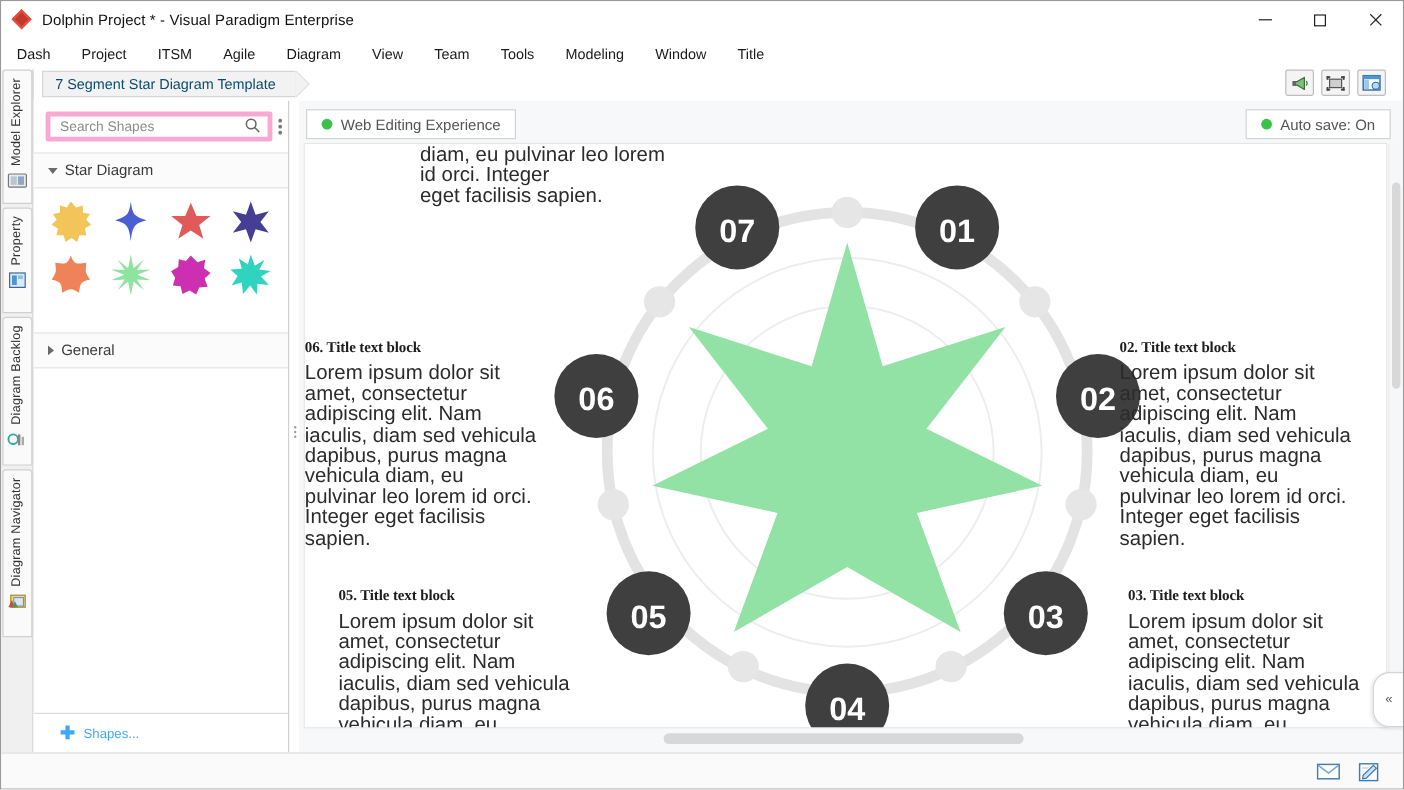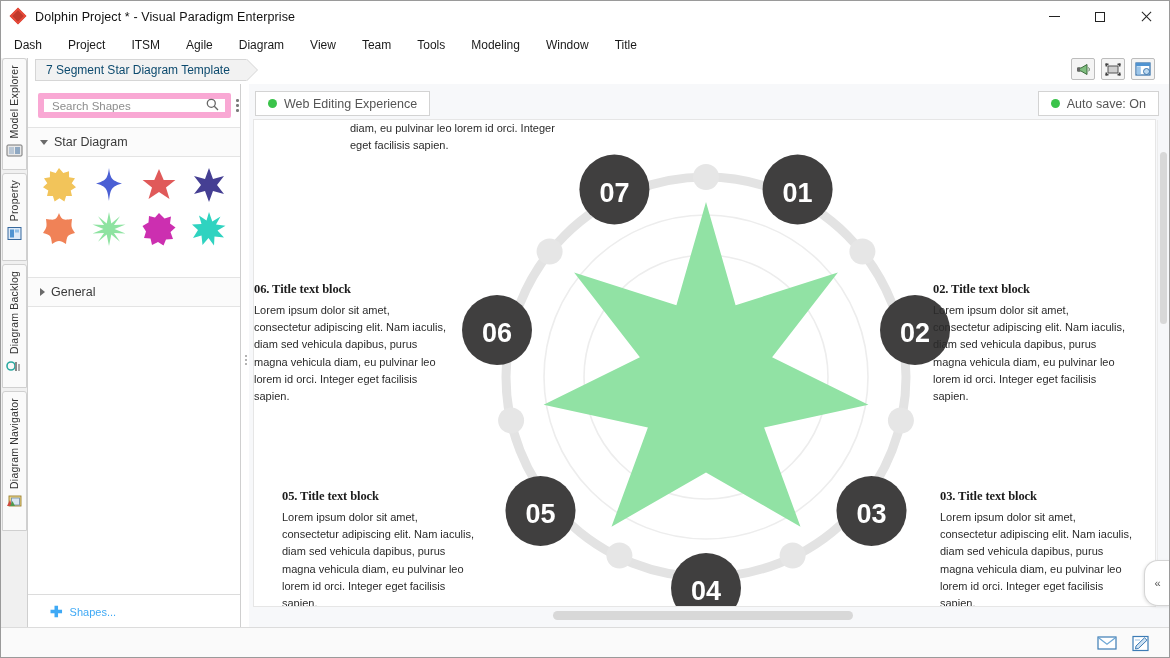--- a/index.html
+++ b/index.html
@@ -60,21 +60,21 @@
           border:1px solid #d0d0d0; border-radius:3px 3px 0 0; padding:6px 0 4px 0;
           display:flex; flex-direction:column; align-items:center; }
   .vtab-label { writing-mode: vertical-rl; transform: rotate(180deg);
                 font-size:10.5px; color:#333; white-space:nowrap; letter-spacing:0.2px; }
   .vtab-ico { margin-top:5px; width:17px; height:15px; }
 
   
   .shapepanel { position:absolute; left:27px; top:83px; width:213px; height:544px;
                 background:#fff; border-right:1px solid #cfcfcf; }
   .search-row { display:flex; align-items:center; padding:9px 8px 9px 10px; }
-  .search-box { flex:1; height:25px; border:6px solid #f9a8d4; border-radius:2px;
+  .search-box { flex:1; height:25px; border:4px solid #f9a8d4; border-radius:2px;
                 display:flex; align-items:center; padding:0 6px 0 8px; background:#fff; }
   .search-box input { border:0; outline:0; flex:1; font-size:11.5px;
                       color:#333; font-family:"Liberation Sans",sans-serif; background:transparent; }
   .search-box input::placeholder { color:#8d8d8d; }
   .kebab { width:14px; display:flex; flex-direction:column; gap:2.5px;
            align-items:center; margin-left:5px; }
   .kebab i { width:2.5px; height:2.5px; background:#7a7a7a; border-radius:50%; display:block; }
   .sec-head { display:flex; align-items:center; gap:6px; height:30px; padding:0 12px;
               border-top:1px solid #e4e4e4; border-bottom:1px solid #e4e4e4;
               background:#fbfbfb; font-size:12.5px; color:#3a3a3a; }
@@ -110,21 +110,21 @@
   .pill-right { right:10px; }
   .dot-green { width:9px;height:9px;border-radius:50%;background:#3ac34a; display:block; }
 
   .canvas { position:absolute; left:4px; top:35px; width:903px; height:488px;
             background:#ffffff; border:1px solid #e6e6e6; overflow:hidden; }
   .svgwrap { position:absolute; left:0; top:0; width:903px; height:488px; }
 
   .tblock { position:absolute; width:195px; }
   .tblock h4 { font-size:12.5px; font-weight:bold; color:#1d1d1d; margin-bottom:5px;
                letter-spacing:-0.1px;font-family:Liberation Serif, serif; }
-  .tblock p { font-size:11px; line-height:17.2px; color:#2b2b2b; }
+  .tblock p { font-size:17px; line-height:17.2px; color:#2b2b2b; }
   .tblock.right { text-align:left; }
 
   
   .hscroll { position:absolute; left:4px; bottom:8px; width:903px; height:9px; }
   .hscroll .thumb { position:absolute; left:300px; top:0; width:300px; height:9px;
                     background:#d8d8d8; border-radius:5px; }
   
   .vscroll { position:absolute; right:1px; top:36px; width:11px; height:486px;
              background:#f6f7f9; border-left:1px solid #ececec; }
   .vscroll .thumb { position:absolute; left:2px; top:32px; width:7px; height:172px;

